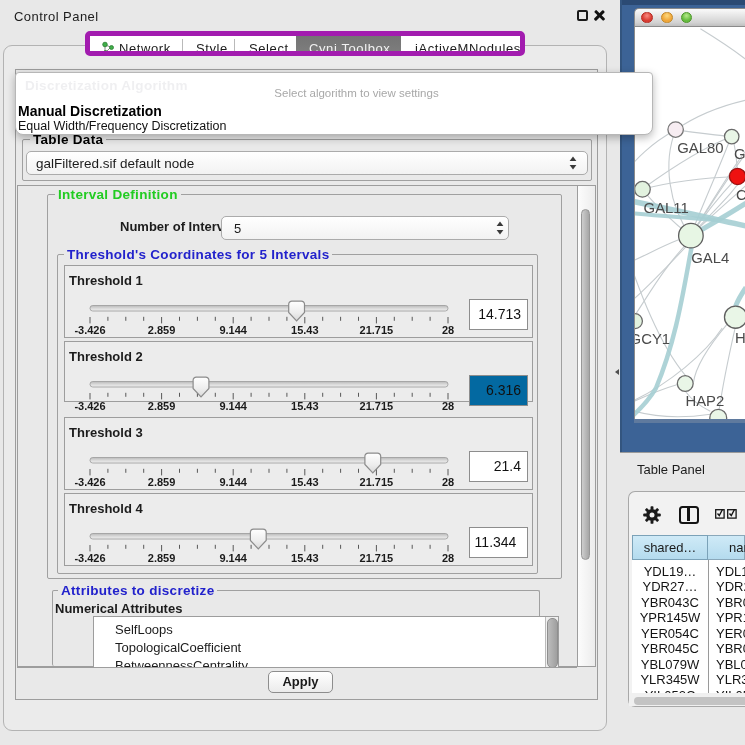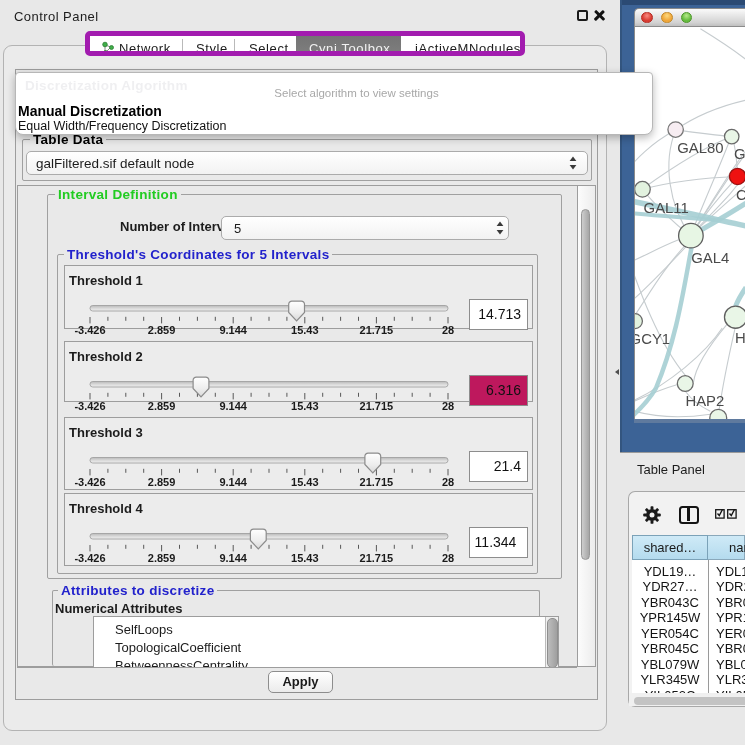--- a/index.html
+++ b/index.html
@@ -54,21 +54,21 @@
 <div class="abs grouptitle" style="left:55px;top:188px;color:#21cc21;">Interval Definition</div>
 <div class="abs t13" style="left:84px;top:219px;font-weight:bold;padding-left:36px;">Number of Intervals</div>
 <div class="abs combo" style="left:221px;top:216px;width:288px;height:24px;"></div>
 <div class="abs t13" style="left:234px;top:221px;">5</div>
 <svg class="abs" style="left:495px;top:220px;" width="10" height="16" viewBox="0 0 10 16">
       <path d="M5 1.5 L8.4 6 L1.6 6 Z" fill="#3a3a3a"></path>
       <path d="M5 14.5 L8.4 10 L1.6 10 Z" fill="#3a3a3a"></path>
     </svg>
 <div class="abs gbox" style="left:57px;top:254px;width:481px;height:320px;"></div>
 <div class="abs grouptitle" style="left:64px;top:248px;color:#2222cc;">Threshold's Coordinates for 5 Intervals</div>
-<div class="abs" style="left:64px;top:265px;width:469px;height:64px;background:#ececec;border:1px solid #9d9d9d;">
+<div class="abs" style="left:64px;top:265px;width:469px;height:73px;background:#ececec;border:1px solid #9d9d9d;">
       <div class="abs t13" style="left:4px;top:7px;font-weight:bold;">Threshold 1</div>
       <svg width="470" height="44" viewBox="0 0 470 44" style="position:absolute;left:0;top:28px;">
         <defs>
           <linearGradient id="tg1" x1="0" y1="0" x2="0" y2="1">
             <stop offset="0" stop-color="#b9b9b9"></stop>
             <stop offset="0.5" stop-color="#d9d9d9"></stop>
             <stop offset="1" stop-color="#efefef"></stop>
           </linearGradient>
           <linearGradient id="th1" x1="0" y1="0" x2="0" y2="1">
             <stop offset="0" stop-color="#ffffff"></stop>
@@ -106,21 +106,21 @@
         <rect x="25.0" y="11.5" width="358.0" height="5.5" rx="2.7" fill="url(#tg2)" stroke="#9a9a9a" stroke-width="0.8"></rect>
         <path d="M 25.0 23 V 29.4 M 42.9 22.8 V 26.8 M 60.8 22.8 V 26.8 M 78.7 22.8 V 26.8 M 96.6 23 V 29.4 M 114.5 22.8 V 26.8 M 132.4 22.8 V 26.8 M 150.3 22.8 V 26.8 M 168.2 23 V 29.4 M 186.1 22.8 V 26.8 M 204.0 22.8 V 26.8 M 221.9 22.8 V 26.8 M 239.8 23 V 29.4 M 257.7 22.8 V 26.8 M 275.6 22.8 V 26.8 M 293.5 22.8 V 26.8 M 311.4 23 V 29.4 M 329.3 22.8 V 26.8 M 347.2 22.8 V 26.8 M 365.1 22.8 V 26.8 M 383.0 23 V 29.4" stroke="#585858" stroke-width="1"></path>
         <text x="25.0" y="40" text-anchor="middle" font-size="11" font-weight="bold" fill="#1a1a1a" font-family="Liberation Sans">-3.426</text>
         <text x="96.6" y="40" text-anchor="middle" font-size="11" font-weight="bold" fill="#1a1a1a" font-family="Liberation Sans">2.859</text>
         <text x="168.2" y="40" text-anchor="middle" font-size="11" font-weight="bold" fill="#1a1a1a" font-family="Liberation Sans">9.144</text>
         <text x="239.8" y="40" text-anchor="middle" font-size="11" font-weight="bold" fill="#1a1a1a" font-family="Liberation Sans">15.43</text>
         <text x="311.4" y="40" text-anchor="middle" font-size="11" font-weight="bold" fill="#1a1a1a" font-family="Liberation Sans">21.715</text>
         <text x="383.0" y="40" text-anchor="middle" font-size="11" font-weight="bold" fill="#1a1a1a" font-family="Liberation Sans">28</text>
         <path d="M 128.1 10.3 a3.2 3.2 0 0 1 3.2 -3.2 h 9.4 a3.2 3.2 0 0 1 3.2 3.2 v 8.2 l -7.9 8.3 l -7.9 -8.3 z" fill="url(#th2)" stroke="#8b8b8b" stroke-width="1.2"></path>
       </svg>
-      <div class="abs" style="left:404px;top:33px;width:59px;height:31px;background:#be185d;border:1px solid #8d8d8d;font-size:14px;color:#111;text-align:right;line-height:29px;padding-right:6px;">6.316</div>
+      <div class="abs" style="left:404px;top:33px;width:59px;height:31px;background:#0369a1;border:1px solid #8d8d8d;font-size:14px;color:#111;text-align:right;line-height:29px;padding-right:6px;">6.316</div>
     </div>
 <div class="abs" style="left:64px;top:417px;width:469px;height:73px;background:#ececec;border:1px solid #9d9d9d;">
       <div class="abs t13" style="left:4px;top:7px;font-weight:bold;">Threshold 3</div>
       <svg width="470" height="44" viewBox="0 0 470 44" style="position:absolute;left:0;top:28px;">
         <defs>
           <linearGradient id="tg3" x1="0" y1="0" x2="0" y2="1">
             <stop offset="0" stop-color="#b9b9b9"></stop>
             <stop offset="0.5" stop-color="#d9d9d9"></stop>
             <stop offset="1" stop-color="#efefef"></stop>
           </linearGradient>

